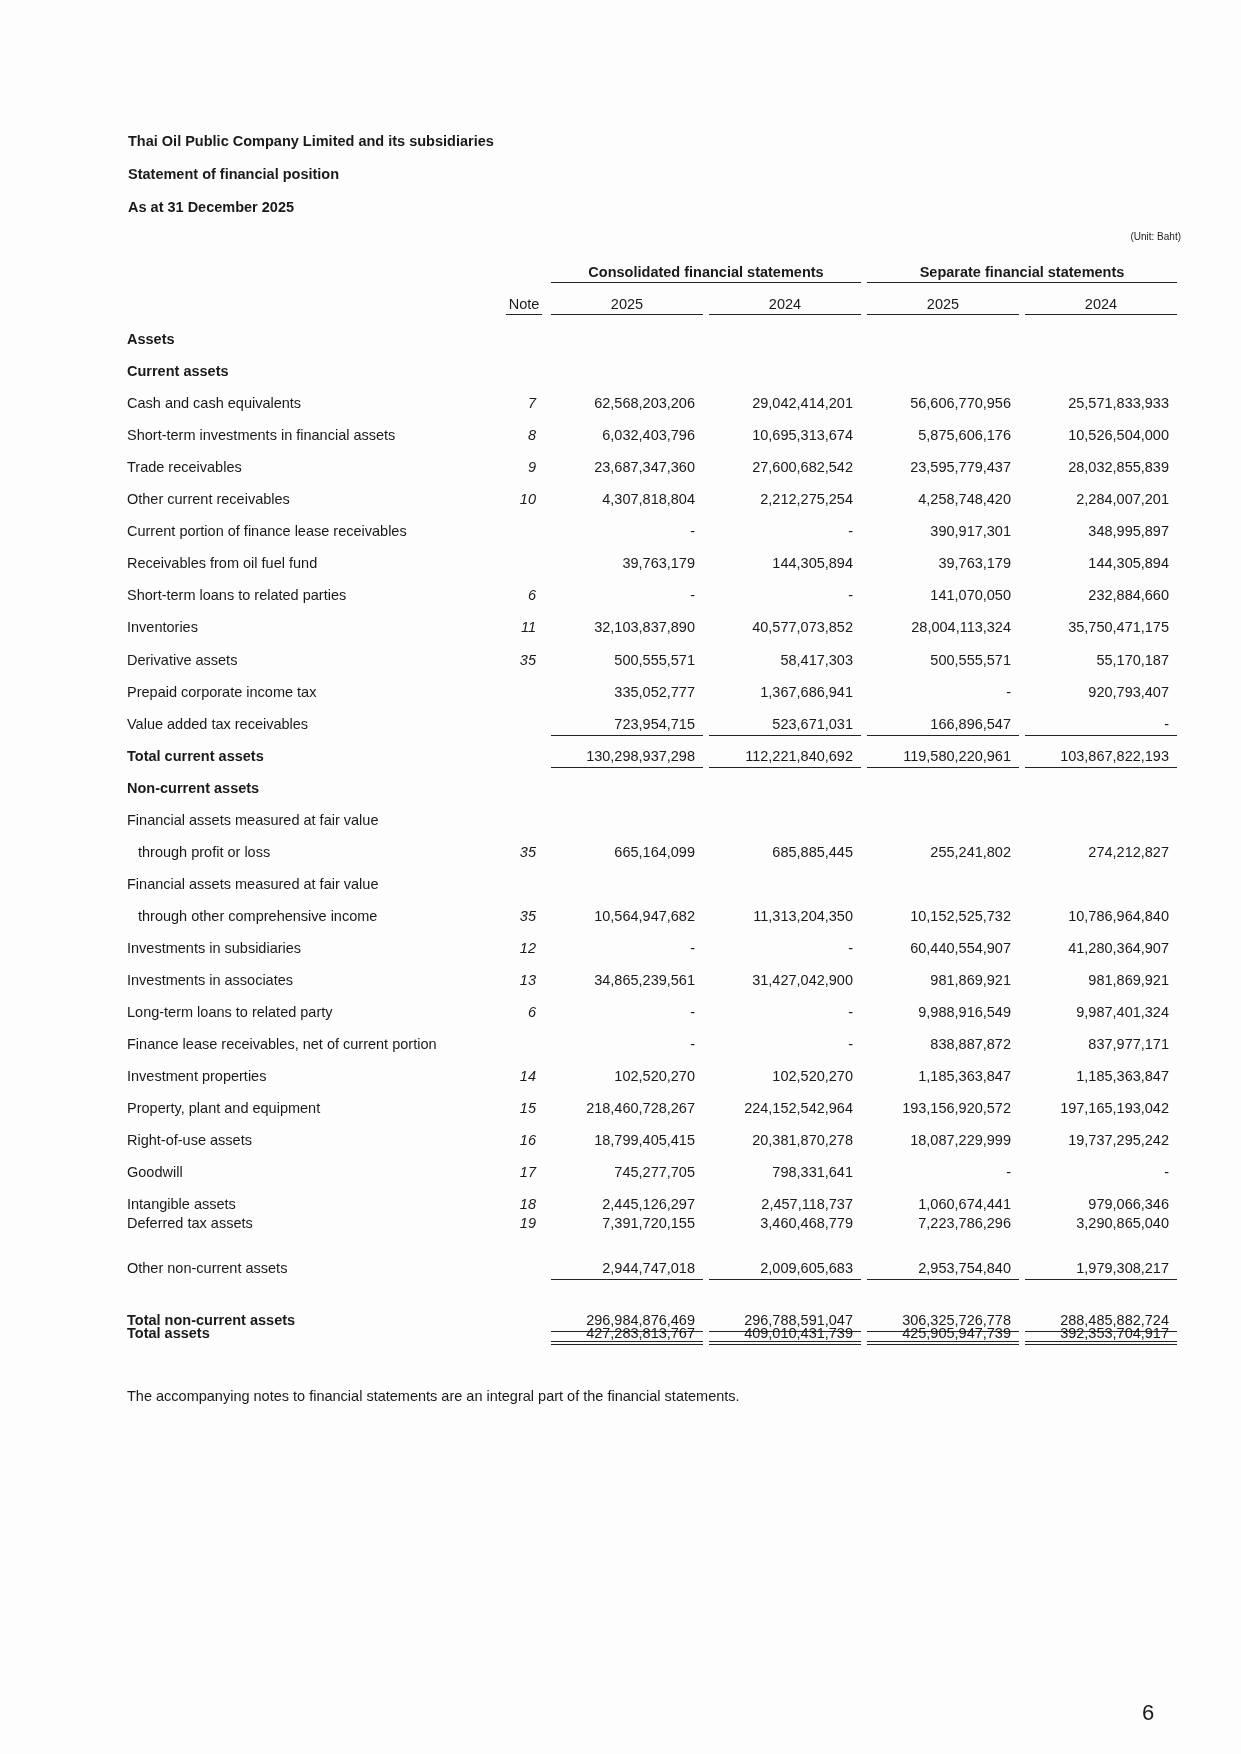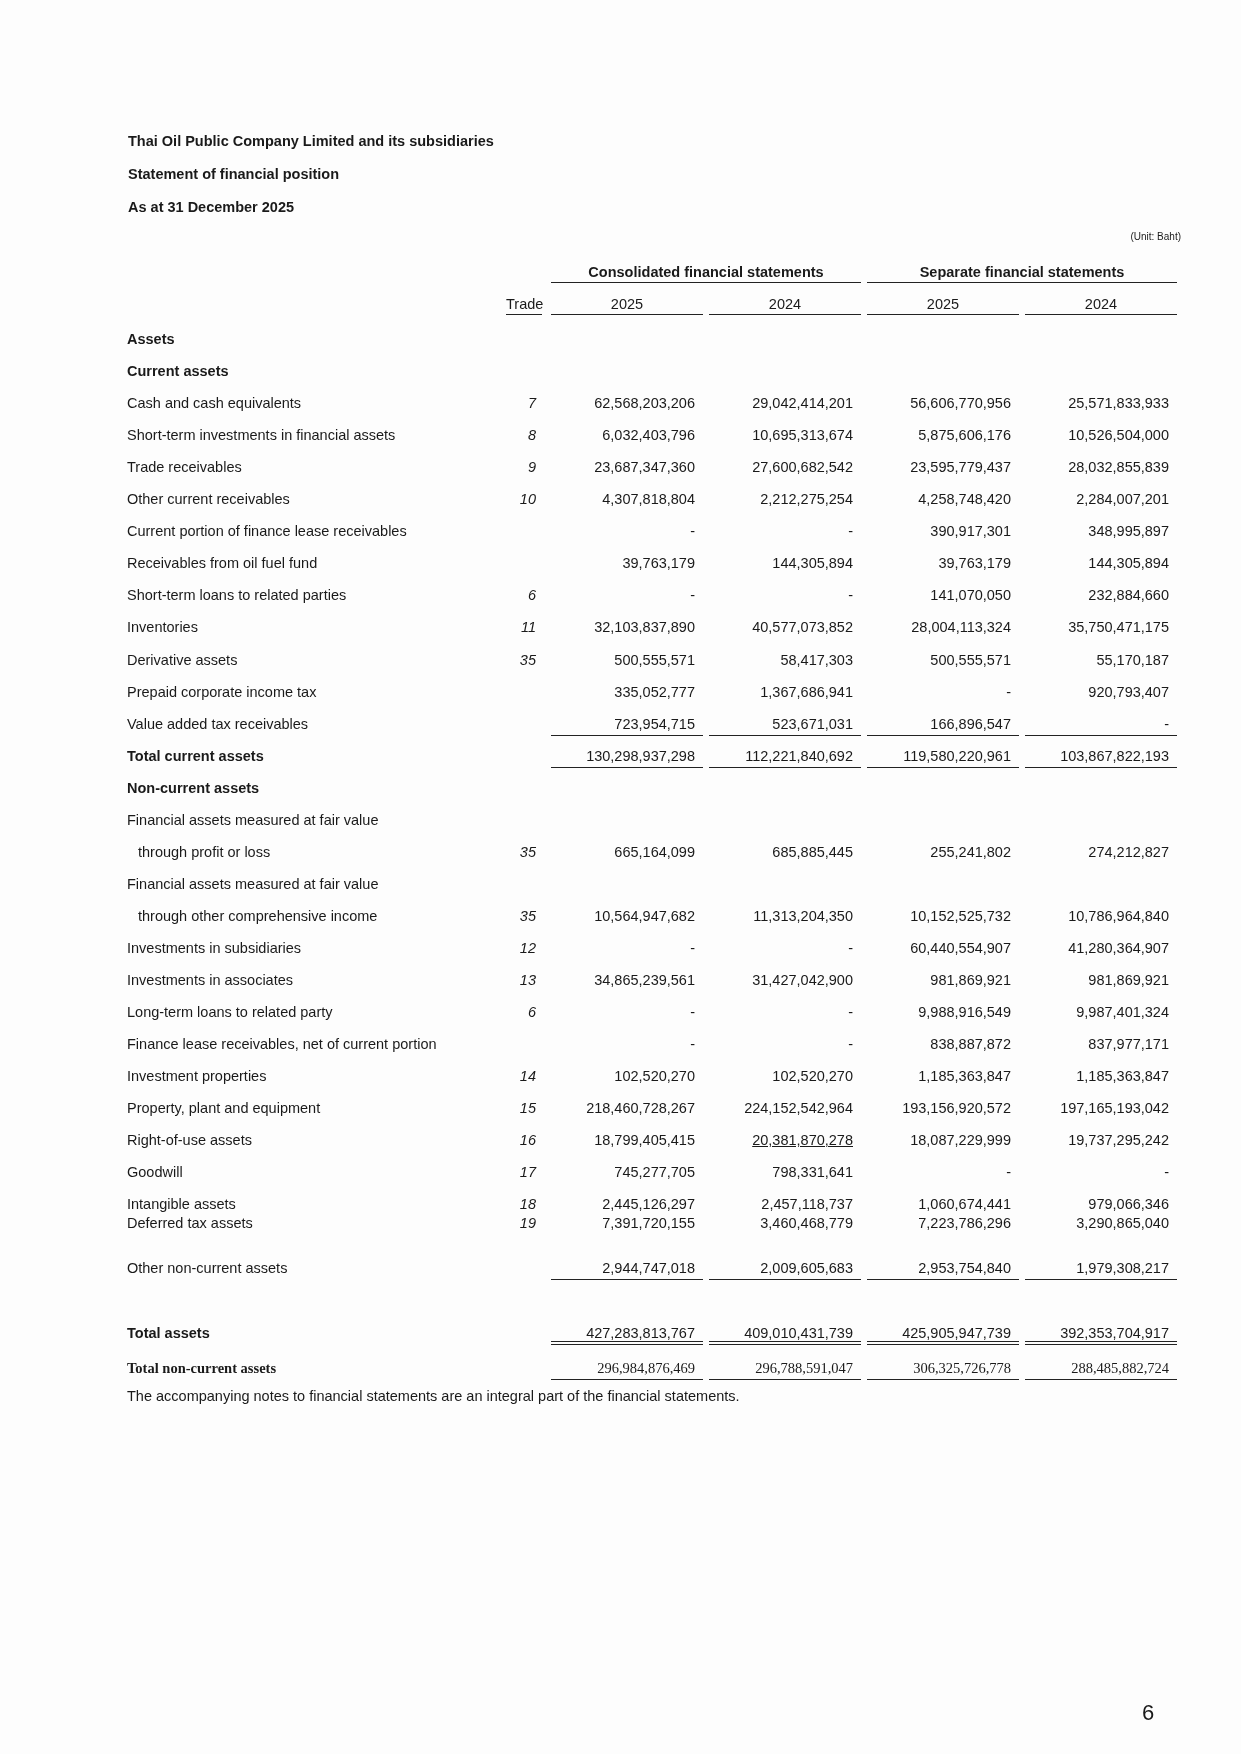--- a/index.html
+++ b/index.html
@@ -30,21 +30,21 @@
 <body>
 
 <div class="hdr" style="top:133px">Thai Oil Public Company Limited and its subsidiaries</div>
 <div class="hdr" style="top:166px">Statement of financial position</div>
 <div class="hdr" style="top:199px">As at 31 December 2025</div>
 <div class="unit">(Unit: Baht)</div>
 
 <div class="colgroup" style="left:551px;width:310px">Consolidated financial statements</div>
 <div class="colgroup" style="left:867px;width:310px">Separate financial statements</div>
 
-<div class="colhead" style="left:506px;width:36px">Trade</div>
+<div class="colhead" style="left:506px;width:36px">Note</div>
 <div class="colhead" style="left:551px;width:152px">2025</div>
 <div class="colhead" style="left:709px;width:152px">2024</div>
 <div class="colhead" style="left:867px;width:152px">2025</div>
 <div class="colhead" style="left:1025px;width:152px">2024</div>
 
 <div id="table">
     <div class="row" style="top: 331px;">
       <span class="label bold">Assets</span>
       <span class="note"></span>
     </div>
@@ -221,21 +221,21 @@
       <span class="note">15</span>
       <span class="val v0" style="width: 152px;">218,460,728,267</span>
       <span class="val v1" style="width: 152px;">224,152,542,964</span>
       <span class="val v2" style="width: 152px;">193,156,920,572</span>
       <span class="val v3" style="width: 152px;">197,165,193,042</span>
     </div>
     <div class="row" style="top: 1132.25px;">
       <span class="label">Right-of-use assets</span>
       <span class="note">16</span>
       <span class="val v0" style="width: 152px;">18,799,405,415</span>
-      <span class="val v1" style="width: 152px; text-decoration: underline;">20,381,870,278</span>
+      <span class="val v1" style="width: 152px;">20,381,870,278</span>
       <span class="val v2" style="width: 152px;">18,087,229,999</span>
       <span class="val v3" style="width: 152px;">19,737,295,242</span>
     </div>
     <div class="row" style="top: 1164.3px;">
       <span class="label">Goodwill</span>
       <span class="note">17</span>
       <span class="val v0" style="width: 152px;">745,277,705</span>
       <span class="val v1" style="width: 152px;">798,331,641</span>
       <span class="val v2" style="width: 152px;">-</span>
       <span class="val v3" style="width: 152px;">-</span>
@@ -257,21 +257,21 @@
       <span class="val v3" style="width: 152px;">3,290,865,040</span>
     </div>
     <div class="row" style="top: 1260.45px;">
       <span class="label">Other non-current assets</span>
       <span class="note"></span>
       <span class="val v0 rule-single" style="width: 152px;">2,944,747,018</span>
       <span class="val v1 rule-single" style="width: 152px;">2,009,605,683</span>
       <span class="val v2 rule-single" style="width: 152px;">2,953,754,840</span>
       <span class="val v3 rule-single" style="width: 152px;">1,979,308,217</span>
     </div>
-    <div class="row" style="top: 1360px; font-family: Liberation Serif, serif;">
+    <div class="row" style="top: 1312px;">
       <span class="label bold">Total non-current assets</span>
       <span class="note"></span>
       <span class="val v0 rule-single" style="width: 152px;">296,984,876,469</span>
       <span class="val v1 rule-single" style="width: 152px;">296,788,591,047</span>
       <span class="val v2 rule-single" style="width: 152px;">306,325,726,778</span>
       <span class="val v3 rule-single" style="width: 152px;">288,485,882,724</span>
     </div>
     <div class="row" style="top: 1324.55px;">
       <span class="label bold">Total assets</span>
       <span class="note"></span>

